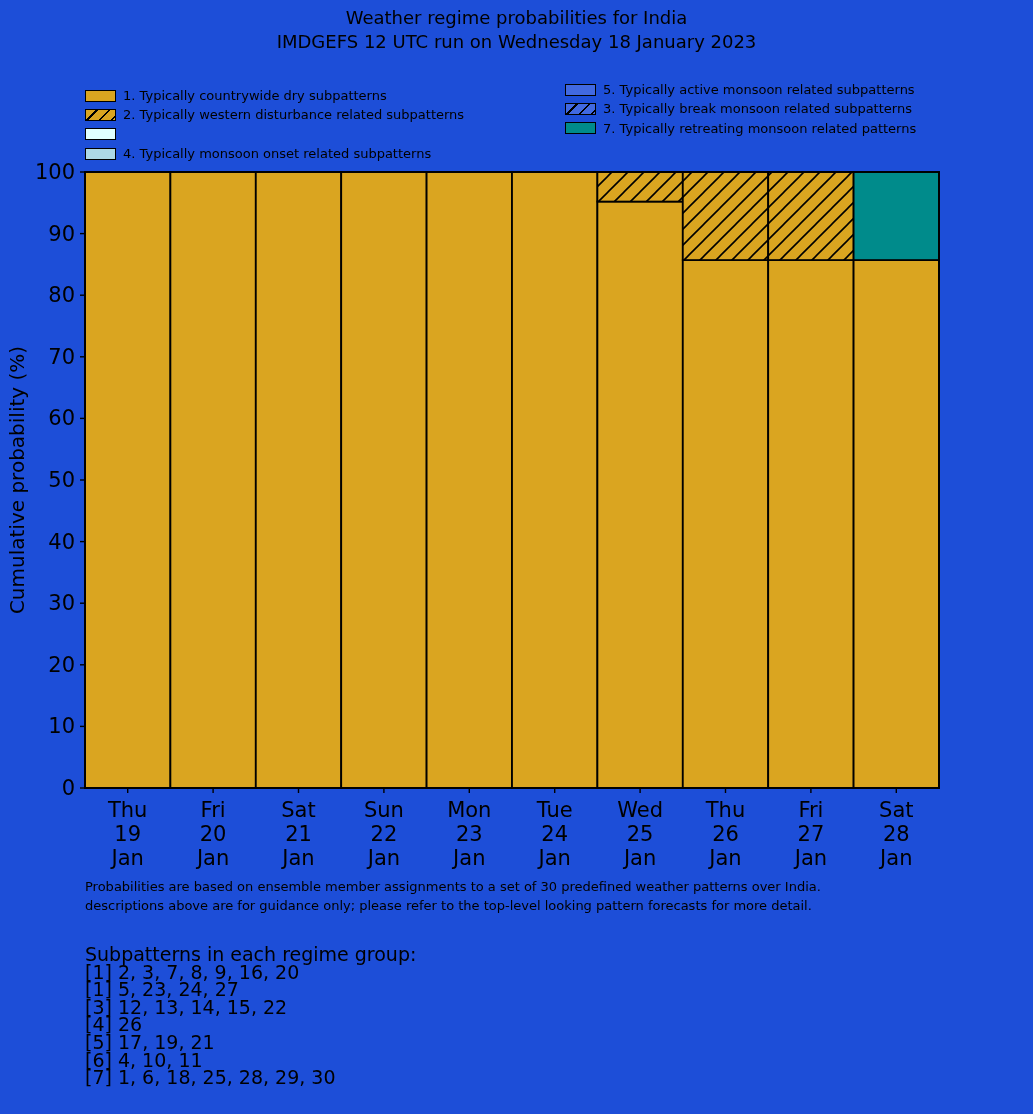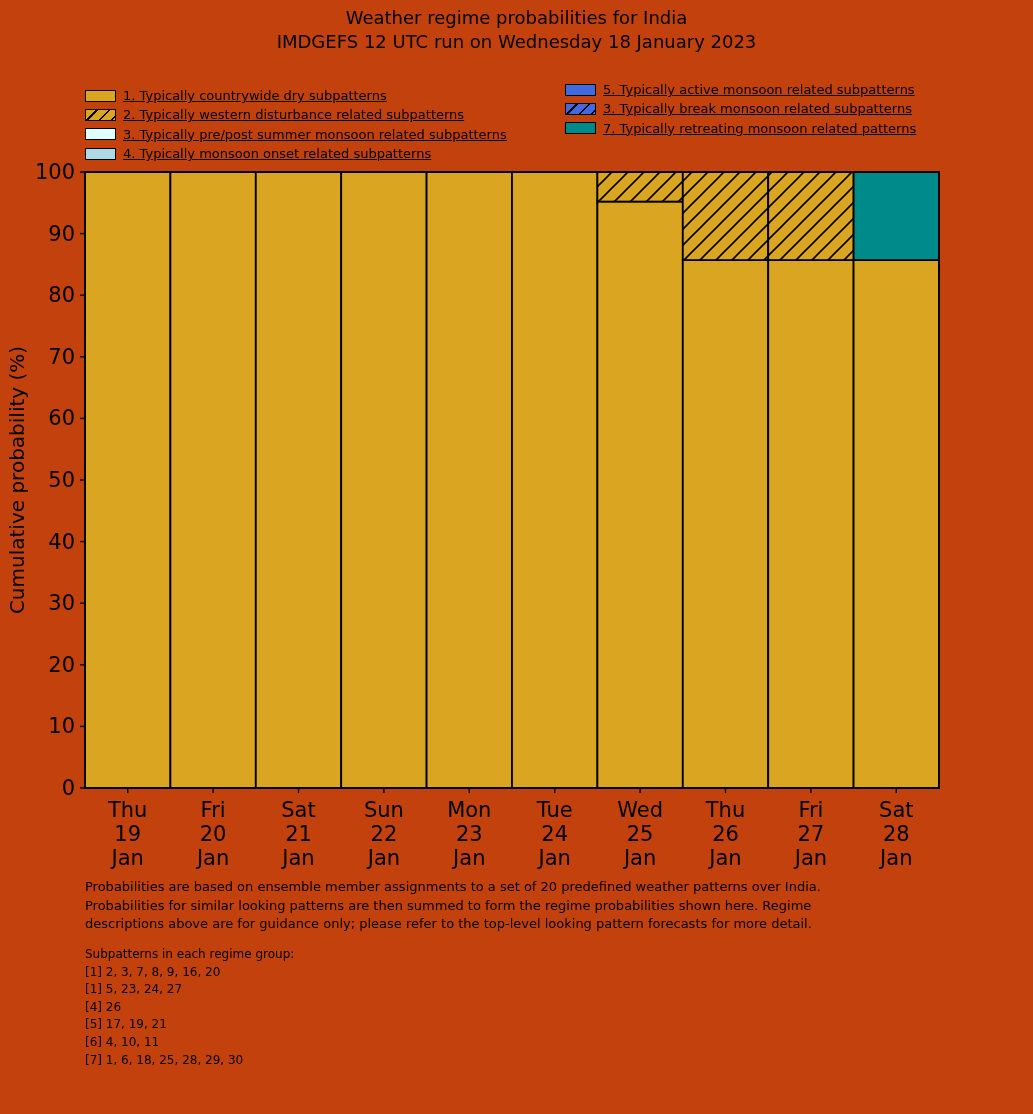--- a/index.html
+++ b/index.html
@@ -1,46 +1,46 @@
 <!DOCTYPE html>
 <html><head>
 <meta charset="utf-8">
 <style>
   html,body{margin:0;padding:0;background:#fff;}
   .figure{
     position:relative;
     width:1033px;height:1114px;
-    background:#c2410c;
+    background:#1d4ed8;
     font-family:"DejaVu Sans","Liberation Sans",sans-serif;
     color:#000;
     overflow:hidden;
   }
   .title{
     position:absolute;top:6px;left:0;width:1033px;
     text-align:center;font-size:18px;line-height:24px;color:#000;
   }
   .legend-col{position:absolute;}
   .legend-col.left{left:85px;top:86px;}
   .legend-col.right{left:565px;top:80px;}
   .lrow{display:flex;align-items:center;height:19.3px;}
   .swatch{
     display:inline-block;width:31px;height:12px;
     border:1.3px solid #000;box-sizing:border-box;
     flex:0 0 auto;
   }
-  .llabel{margin-left:7px;font-size:13px;white-space:nowrap;text-decoration:underline;}
+  .llabel{margin-left:7px;font-size:13px;white-space:nowrap;}
   #chart-svg{position:absolute;left:0;top:160px;}
   #chart-svg text{font-family:"DejaVu Sans","Liberation Sans",sans-serif;fill:#000;}
   .footer{
     position:absolute;left:85px;top:878px;width:900px;
     font-size:13px;line-height:18.6px;white-space:nowrap;
   }
   .subpatterns{
     position:absolute;left:85px;top:946px;width:600px;
-    font-size:12px;line-height:17.6px;white-space:nowrap;
+    font-size:19px;line-height:17.6px;white-space:nowrap;
   }
 </style>
 </head>
 <body>
 
 <div class="figure">
 
   <div class="title">
     <div>Weather regime probabilities for India</div>
     <div>IMDGEFS 12 UTC run on Wednesday 18 January 2023</div>
@@ -50,21 +50,20 @@
     <div class="lrow">
       <span class="swatch" style="background-color: rgb(218, 165, 32);"></span>
       <span class="llabel">1. Typically countrywide dry subpatterns</span>
     </div>
     <div class="lrow">
       <span class="swatch" style="background-color: rgb(218, 165, 32); background-image: repeating-linear-gradient(135deg, rgba(0, 0, 0, 0) 0px, rgba(0, 0, 0, 0) 7px, rgb(0, 0, 0) 7px, rgb(0, 0, 0) 8.6px);"></span>
       <span class="llabel">2. Typically western disturbance related subpatterns</span>
     </div>
     <div class="lrow">
       <span class="swatch" style="background-color: rgb(224, 255, 255);"></span>
-      <span class="llabel">3. Typically pre/post summer monsoon related subpatterns</span>
     </div>
     <div class="lrow">
       <span class="swatch" style="background-color: rgb(173, 216, 230);"></span>
       <span class="llabel">4. Typically monsoon onset related subpatterns</span>
     </div>
   </div>
 
   <div class="legend-col right">
     <div class="lrow">
       <span class="swatch" style="background-color: rgb(65, 105, 225);"></span>
@@ -165,28 +164,28 @@
       <text x="810.9000000000001" y="681" text-anchor="middle" font-size="21">27</text>
       <text x="810.9000000000001" y="705" text-anchor="middle" font-size="21">Jan</text>
       <line x1="896.3000000000001" y1="628" x2="896.3000000000001" y2="633" stroke="#000" stroke-width="1.4"></line>
       <text x="896.3000000000001" y="657" text-anchor="middle" font-size="21">Sat</text>
       <text x="896.3000000000001" y="681" text-anchor="middle" font-size="21">28</text>
       <text x="896.3000000000001" y="705" text-anchor="middle" font-size="21">Jan</text>
       <text x="24" y="320" text-anchor="middle" font-size="20" transform="rotate(-90 24 320)">Cumulative probability (%)</text>
     </svg>
 
   <div class="footer">
-    <div>Probabilities are based on ensemble member assignments to a set of 20 predefined weather patterns over India.</div>
-    <div>Probabilities for similar looking patterns are then summed to form the regime probabilities shown here. Regime</div>
+    <div>Probabilities are based on ensemble member assignments to a set of 30 predefined weather patterns over India.</div>
     <div>descriptions above are for guidance only; please refer to the top-level looking pattern forecasts for more detail.</div>
   </div>
 
   <div class="subpatterns">
     <div>Subpatterns in each regime group:</div>
     <div>[1] 2, 3, 7, 8, 9, 16, 20</div>
     <div>[1] 5, 23, 24, 27</div>
+    <div>[3] 12, 13, 14, 15, 22</div>
     <div>[4] 26</div>
     <div>[5] 17, 19, 21</div>
     <div>[6] 4, 10, 11</div>
     <div>[7] 1, 6, 18, 25, 28, 29, 30</div>
   </div>
 
 </div>
 
 </body></html>

